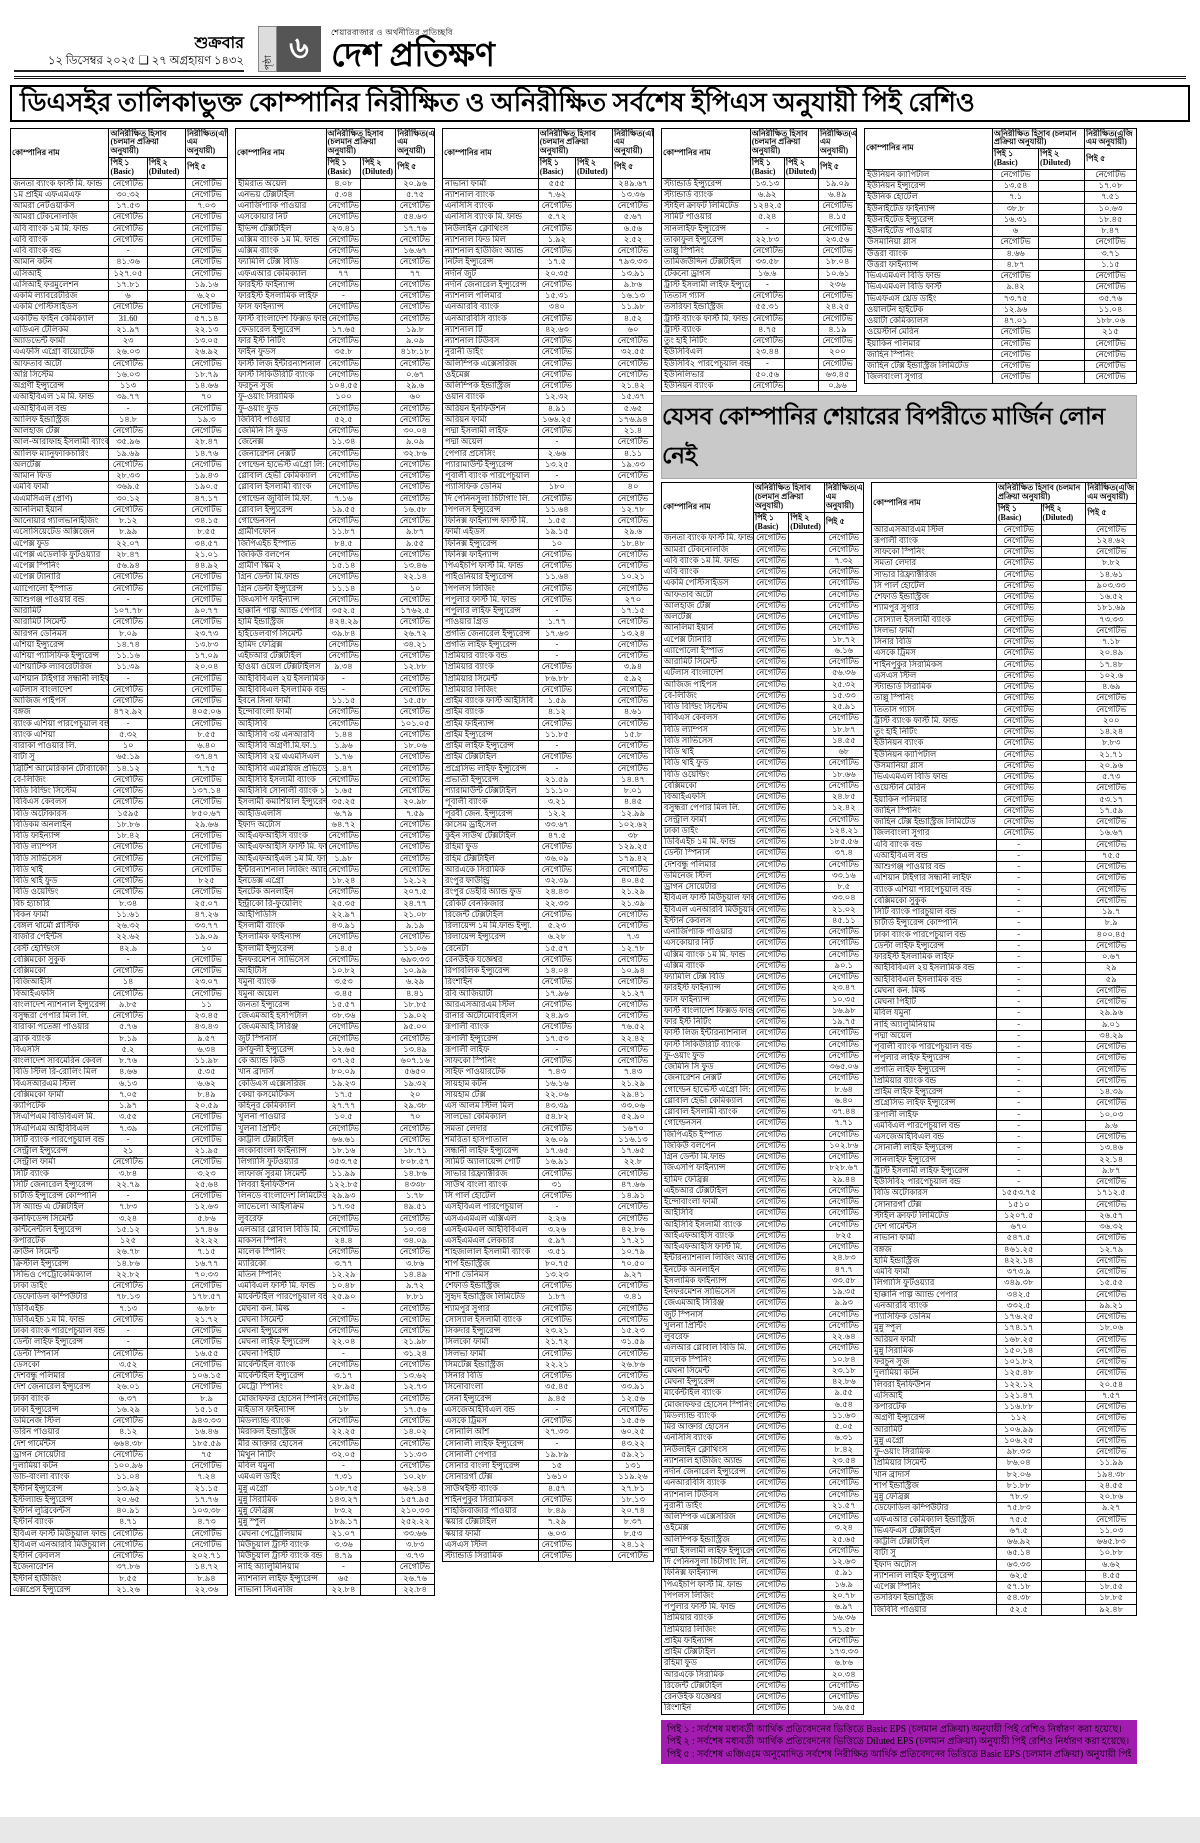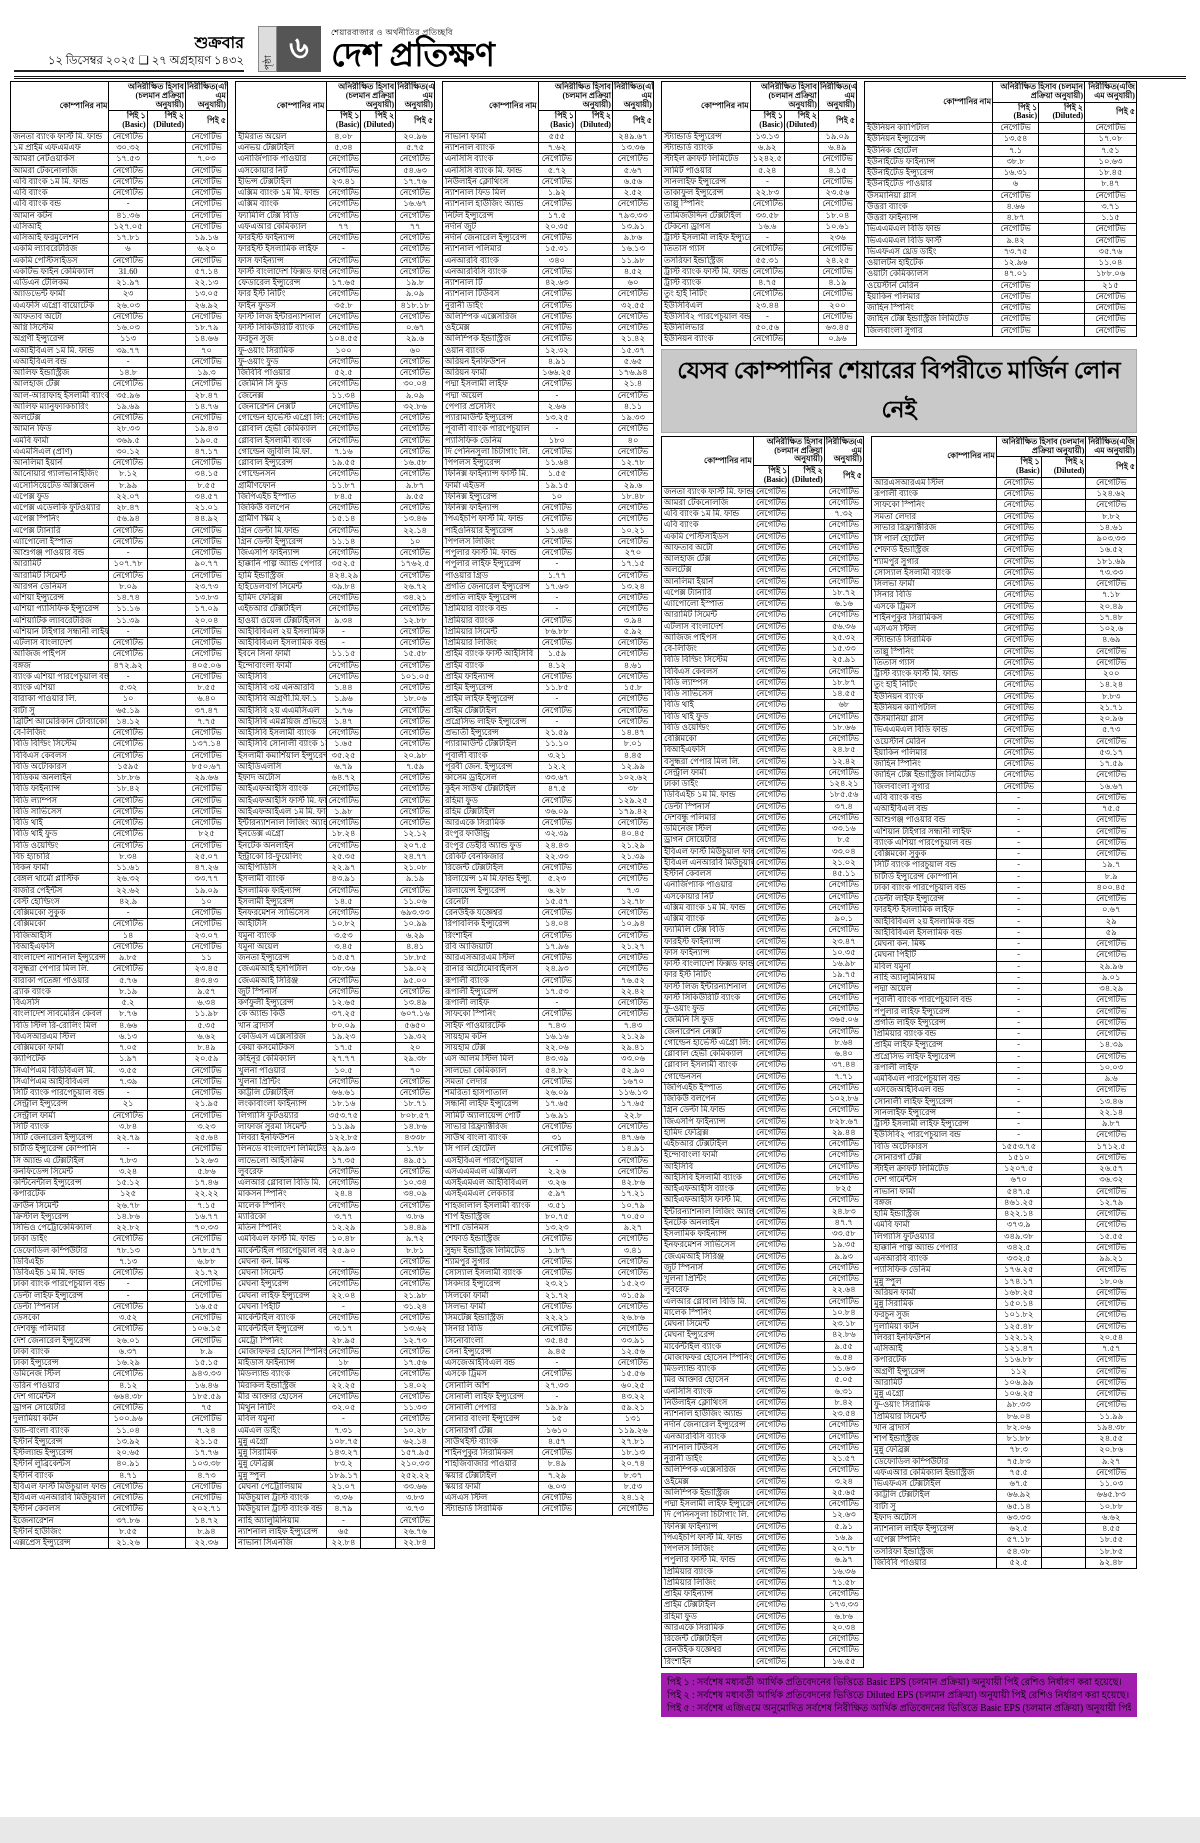--- a/index.html
+++ b/index.html
@@ -22,29 +22,29 @@
   .logo-name{font-size:33px;font-weight:bold;line-height:1;}
   .hdr-underline{border-top:3px double #111;margin:0 14px;}
   
   .headline{border:2px solid #000;margin:6px 10px 4px 10px;padding:2px 8px;
             font-size:26px;font-weight:bold;line-height:1.1;}
   
   .content{display:flex;gap:7px;padding:2px 10px 0 10px;align-items:flex-start;}
   table.pe{border-collapse:collapse;width:100%;table-layout:fixed;}
   table.pe th,table.pe td{border:1px solid #000;padding:0 2px;font-size:8.4px;line-height:1.22;
        overflow:hidden;white-space:nowrap;}
-  table.pe th{font-weight:bold;text-align:right;padding:1px 1px;white-space:normal;line-height:1.1;
+  table.pe th{font-weight:bold;text-align:left;padding:1px 1px;white-space:normal;line-height:1.1;
        font-size:8px;}
   td.nm{text-align:left;}
   td.num{text-align:center;}
   .col1{width:218px;}.col2{width:200px;}.col3{width:212px;}
   .rightzone{width:476px;display:flex;flex-direction:column;gap:3px;}
   .toppair{display:flex;gap:7px;align-items:flex-start;}
   .t4{width:196px;}.t5{width:273px;}
-  .marginbar{background:#c9c9c9;text-align:center;font-size:23px;font-weight:bold;
+  .marginbar{background:#c9c9c9;font-size:23px;font-weight:bold;
              padding:2px 0;border:1px solid #aaa;}
   .marginpair{display:flex;gap:7px;align-items:flex-start;}
   .m1{width:203px;}.m2{width:266px;}
   .footnote{background:#a21caf;font-size:9.5px;line-height:1.35;padding:3px 6px;margin-top:2px;}
   .footnote div{white-space:nowrap;overflow:hidden;}
 </style>
 </head>
 <body>
 
 <div class="page">
@@ -59,20 +59,21 @@
       <div class="ptab">পৃষ্ঠা</div>
       <div class="pnum">৬</div>
     </div>
     <div class="hdr-logo">
       <div class="logo-tag">শেয়ারবাজার ও অর্থনীতির প্রতিচ্ছবি</div>
       <div class="logo-name">দেশ প্রতিক্ষণ</div>
     </div>
   </div>
   <div class="hdr-underline"></div>
 
+  <div class="headline">ডিএসইর তালিকাভুক্ত কোম্পানির নিরীক্ষিত ও অনিরীক্ষিত সর্বশেষ ইপিএস অনুযায়ী পিই রেশিও</div>
 
   <div class="content">
 
     <div class="col1">
       <table class="pe">
         <thead>
           <tr>
             <th rowspan="2" style="width:44%;">কোম্পানির নাম</th>
             <th colspan="2"><span>অনিরীক্ষিত হিসাব</span> <span>(চলমান প্রক্রিয়া অনুযায়ী)</span></th>
             <th rowspan="1" style="width:18%;">নিরীক্ষিত(এজি এম অনুযায়ী)</th>

